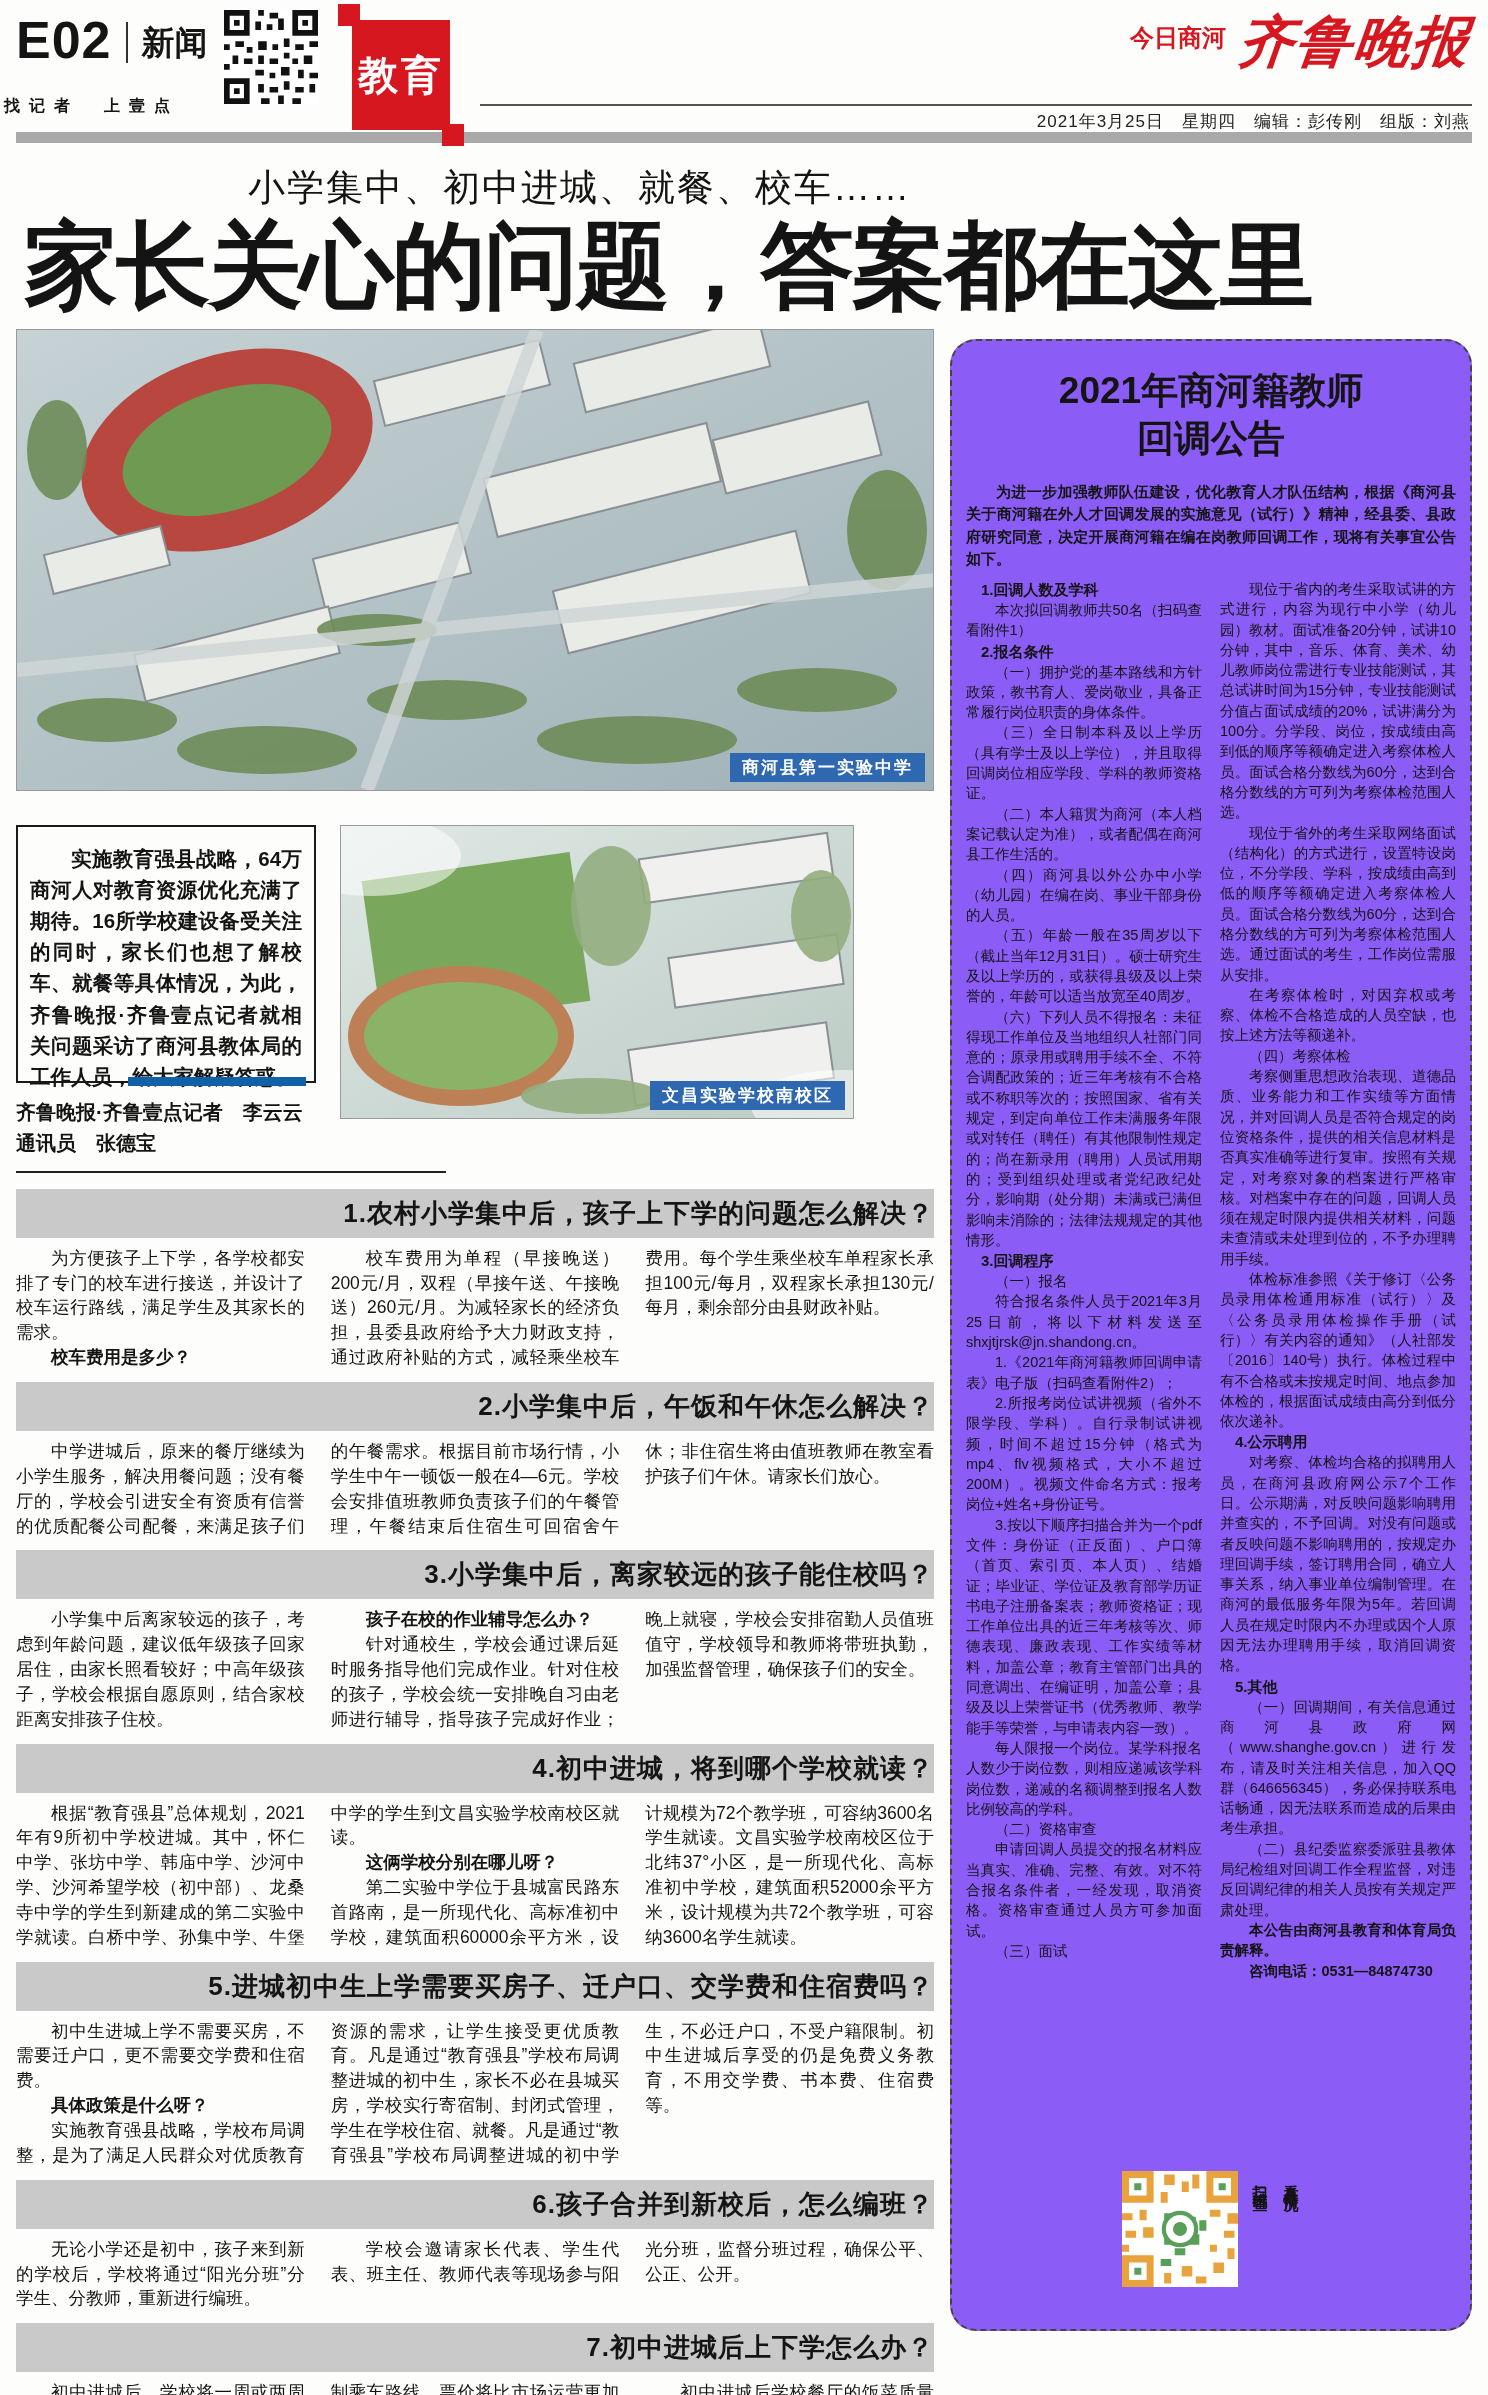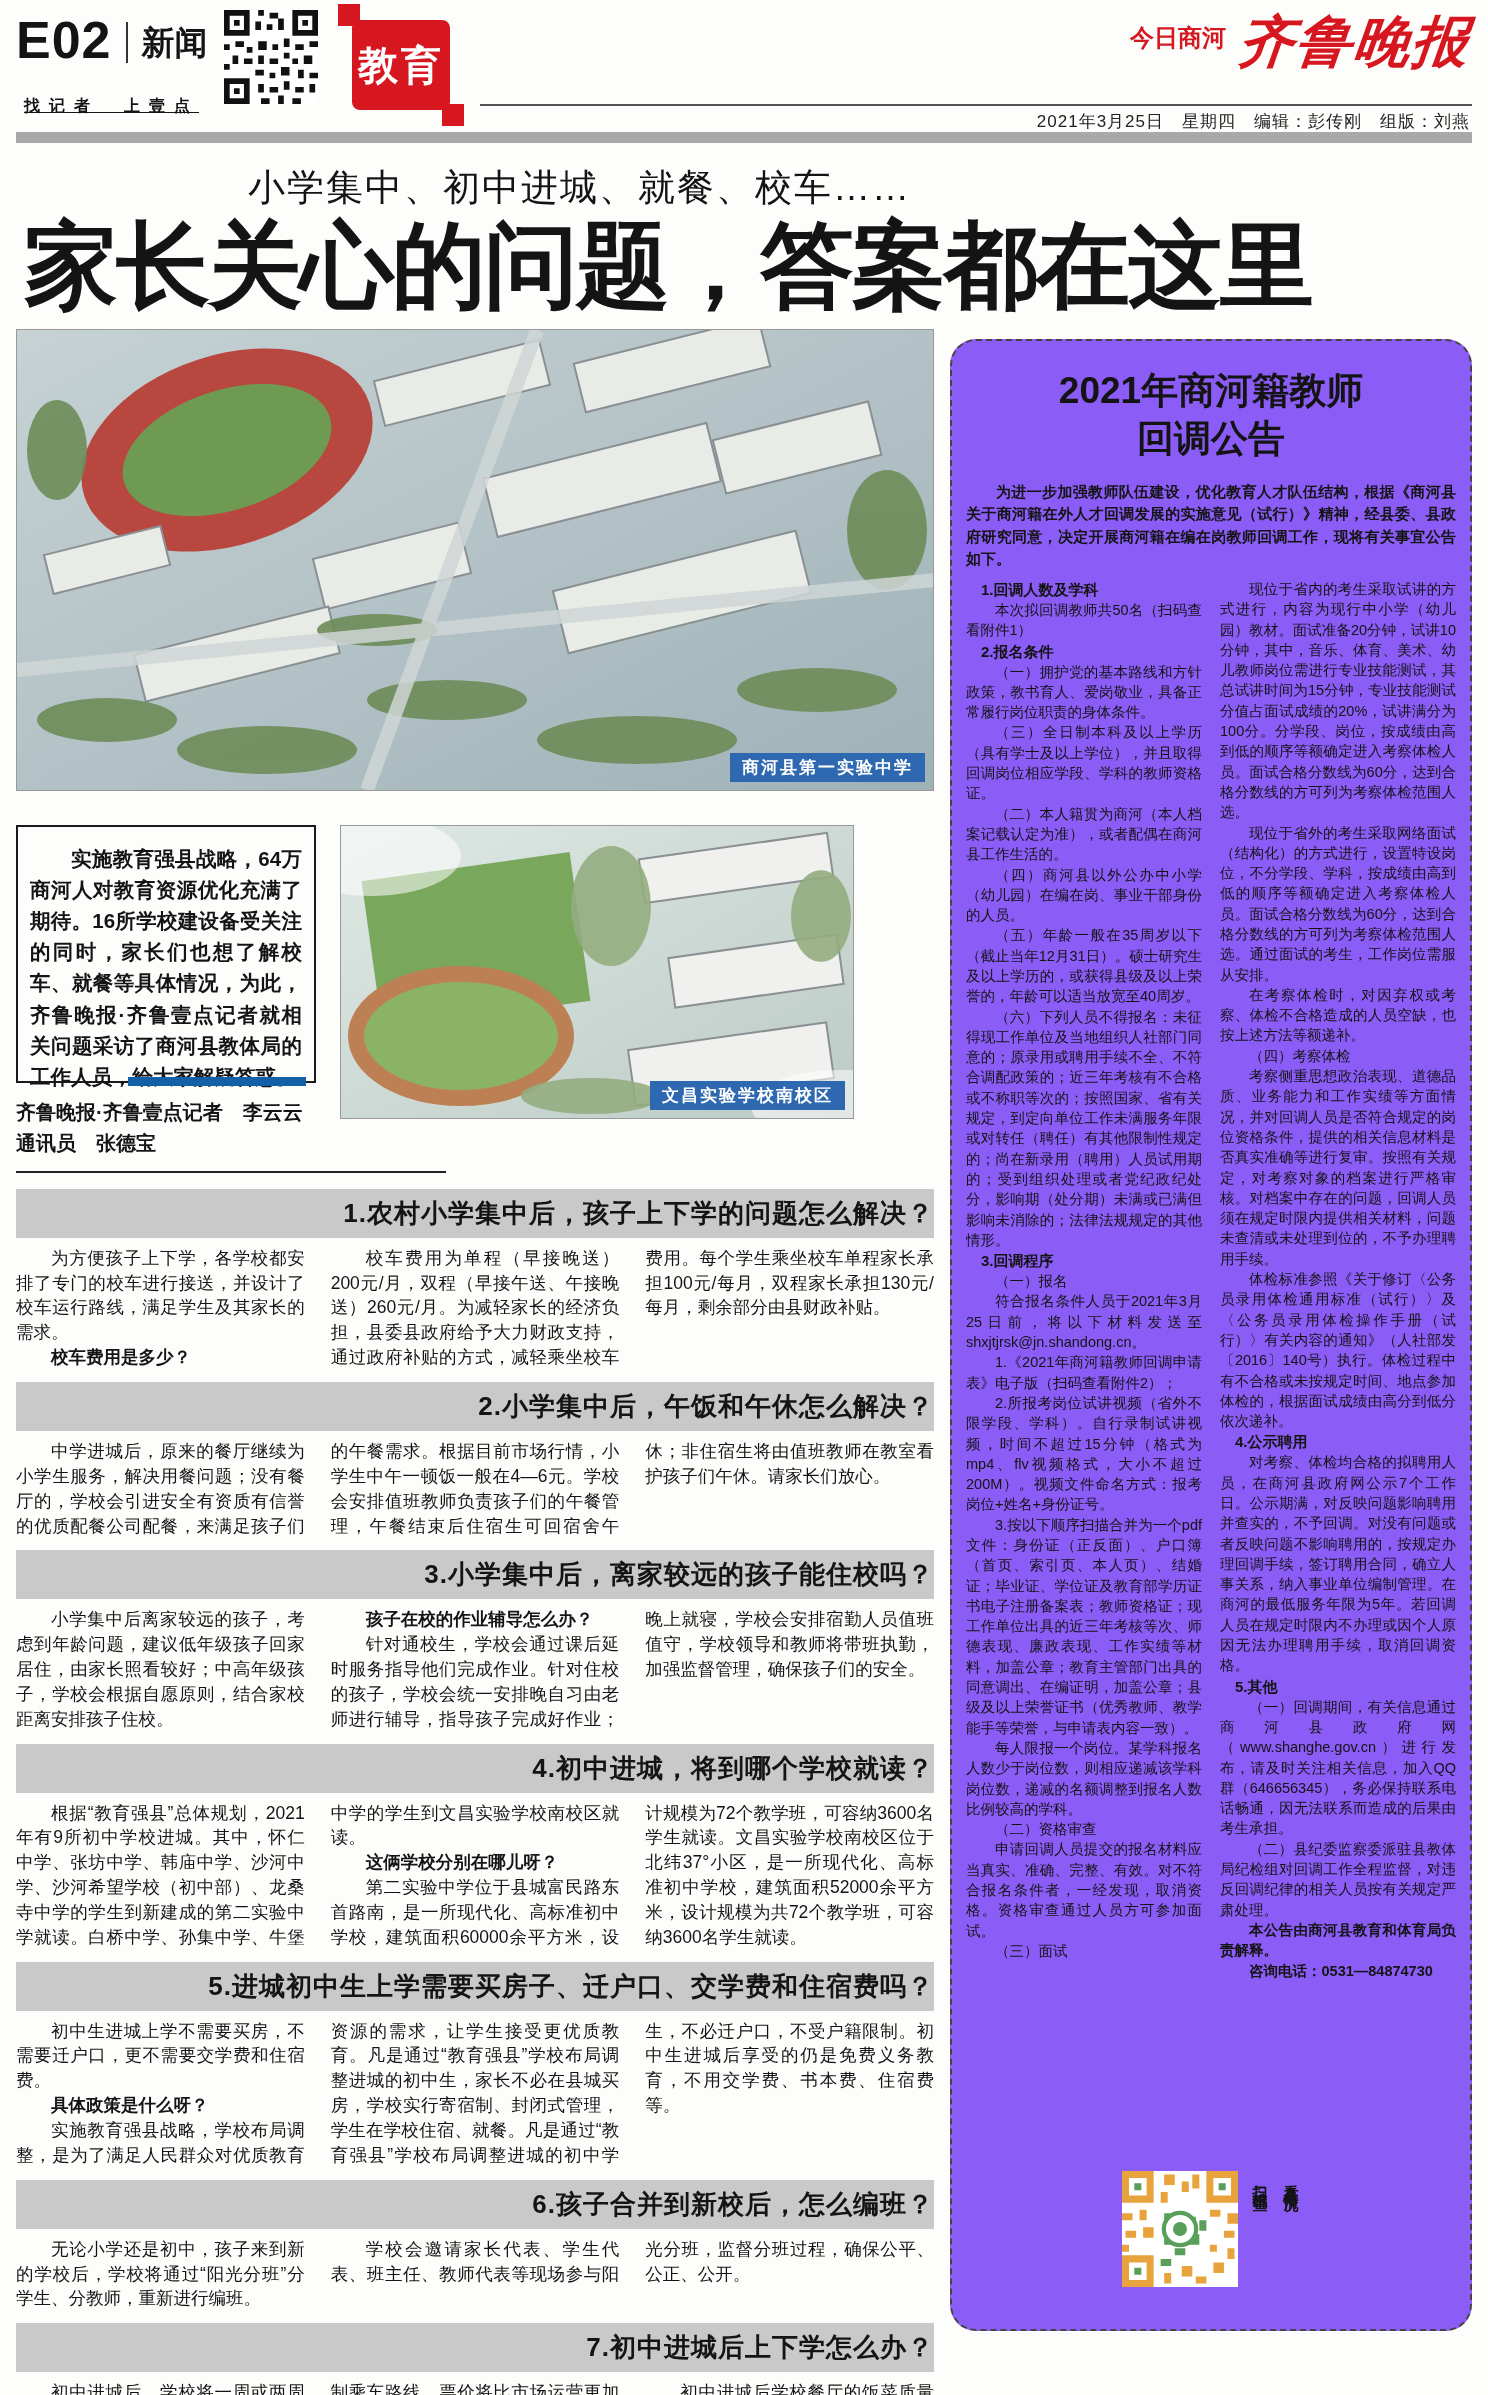--- a/index.html
+++ b/index.html
@@ -3,25 +3,25 @@
 <meta charset="utf-8">
 <style>
   html,body{margin:0;padding:0;}
   .page{position:relative;width:1488px;height:2395px;overflow:hidden;background:#fdfdfb;
         font-family:"Liberation Sans","DejaVu Sans",sans-serif;color:#141414;}
   
   .masthead{position:relative;height:132px;}
   .mh-left{position:absolute;left:16px;top:14px;display:flex;align-items:flex-start;}
   .e02{font-size:52px;font-weight:900;letter-spacing:1px;line-height:1;}
   .xinwen{font-size:33px;font-weight:700;border-left:2px solid #333;padding:4px 0 4px 14px;margin-left:14px;margin-top:8px;line-height:1;}
-  .zhaojizhe{position:absolute;left:24px;top:96px;font-size:16px;font-weight:700;letter-spacing:9px;text-decoration:underline;}
+  .zhaojizhe{position:absolute;left:4px;top:96px;font-size:16px;font-weight:700;letter-spacing:9px;}
   .qr1{position:absolute;left:224px;top:10px;width:94px;height:94px;}
   .jiaoyu-wrap{position:absolute;left:352px;top:20px;}
-  .jiaoyu{width:98px;height:90px;background:#d7171f;color:#fff;font-size:40px;font-weight:800;
-          display:flex;align-items:center;justify-content:center;border-radius:8px;letter-spacing:3px;}
+  .jiaoyu{width:98px;height:110px;background:#d7171f;color:#fff;font-size:40px;font-weight:800;
+          display:flex;align-items:center;justify-content:center;border-radius:0;letter-spacing:3px;}
   .jiaoyu-wrap::before{content:"";position:absolute;left:-14px;top:-16px;width:22px;height:22px;background:#d7171f;}
   .jiaoyu-wrap::after{content:"";position:absolute;right:-14px;bottom:-16px;width:22px;height:22px;background:#d7171f;}
   .mh-right{position:absolute;right:18px;top:14px;text-align:right;white-space:nowrap;}
   .jinri{color:#d7171f;font-size:24px;font-weight:800;display:inline-block;vertical-align:top;margin:8px 12px 0 0;}
   .qilu{color:#d7171f;font-size:56px;font-weight:900;font-family:"Liberation Serif","DejaVu Serif",serif;
         font-style:italic;display:inline-block;transform:skewX(-6deg);letter-spacing:2px;line-height:1;}
   .head-rule{position:absolute;left:480px;right:16px;top:104px;border-top:2px solid #555;}
   .dateline{position:absolute;right:18px;top:110px;font-size:17px;color:#222;letter-spacing:1px;}
   .gray-bar{height:11px;background:#a9a9a9;margin:0 16px;}
   

